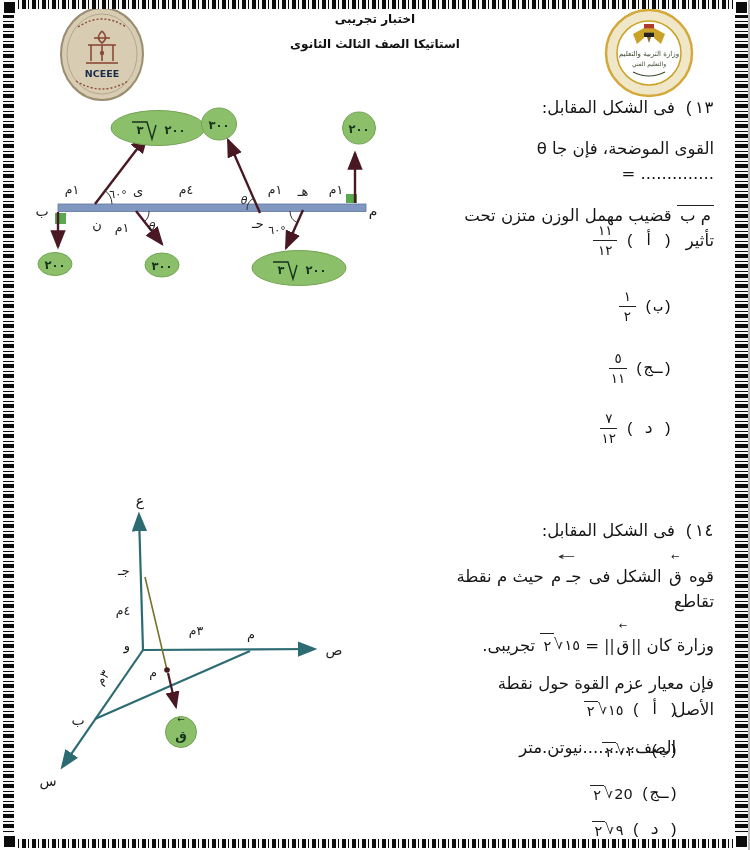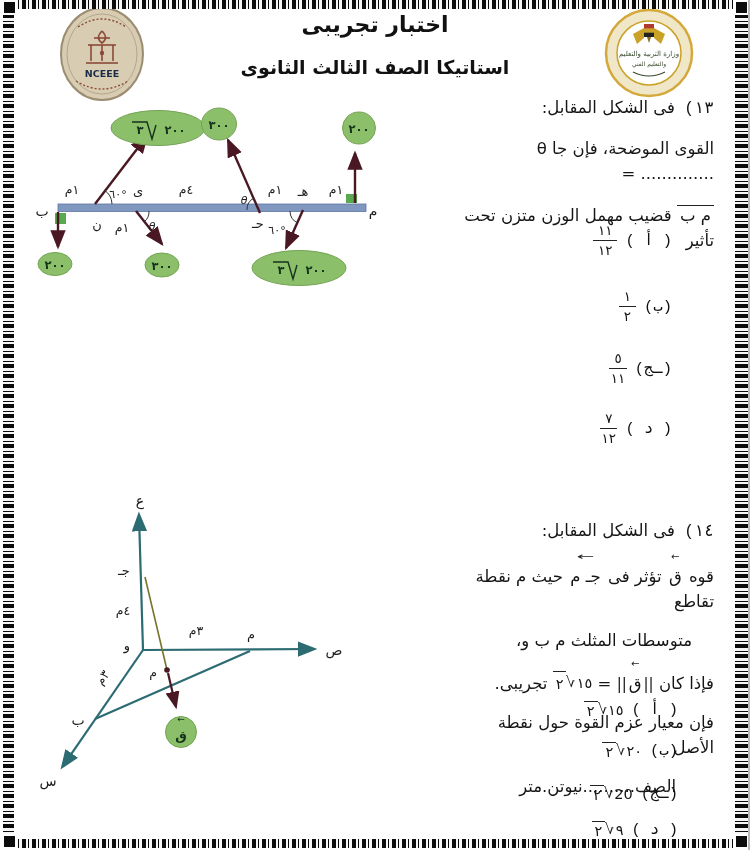--- a/index.html
+++ b/index.html
@@ -18,22 +18,22 @@
   .frame-right{right:2px;top:0;bottom:2px;width:13px;
     background:repeating-linear-gradient(0deg,#0c0c0c 0 4px,#f7f7f7 4px 6px,#0c0c0c 6px 7px,#f7f7f7 7px 10px);
     border-left:2px solid #fff;}
   .corner{position:absolute;width:15px;height:15px;background:#0c0c0c;z-index:6;
     box-shadow:inset 0 0 0 2px #fff, inset 0 0 0 4px #0c0c0c;}
   .c-tl{left:2px;top:0;}.c-tr{right:1px;top:0;}.c-bl{left:2px;bottom:1px;}.c-br{right:1px;bottom:1px;}
   .scan-edge{position:absolute;right:0;top:0;bottom:0;width:2px;background:#b9b9b9;z-index:7;}
 
   
   .titles{position:absolute;left:175px;top:12px;width:400px;text-align:center;z-index:2;}
-  .title-1{font-size:22px;font-weight:bold;color:#111;}
-  .title-2{font-size:19px;font-weight:bold;color:#111;margin-top:19px;}
+  .title-1{font-size:12px;font-weight:bold;color:#111;}
+  .title-2{font-size:12px;font-weight:bold;color:#111;margin-top:11px;}
   .logo{position:absolute;z-index:2;}
   .logo-left{left:58px;top:5px;}
   .logo-right{right:55px;top:8px;}
 
   
   .qblock{position:absolute;direction:rtl;text-align:right;z-index:2;font-size:16.5px;line-height:1.55;}
   .q13-text{top:95px;right:36px;width:255px;}
   .q14-text{top:518px;right:36px;width:262px;}
   .qline{margin:0 0 13px 0;}
   .iso{unicode-bidi:isolate;}
@@ -252,27 +252,26 @@
 </svg>
 
 <div class="qblock q14-text">
   <div class="qline">
     <span class="qnum lt">(١٤</span>
     <span class="iso">فى الشكل المقابل:</span>
   </div>
   <div class="qline" style="margin-top:17px;">
     <span class="iso">قوه</span>
     <span class="vec iso"><span class="arr">←</span><span>ق</span></span>
-    <span class="iso">تؤثر فى</span>
+    <span class="iso">الشكل فى</span>
     <span class="vec iso"><span class="arr arr-wide">←</span><span>جـ م</span></span>
     <span class="iso">حيث م نقطة تقاطع</span>
   </div>
-  <div class="qline indent1">متوسطات المثلث م ب و،</div>
   <div class="qline" style="margin-top:16px;">
-    <span class="iso">فإذا كان</span>
+    <span class="iso">وزارة كان</span>
     <span class="iso"><span class="normbar">||</span><span class="vec iso"><span class="arr">←</span><span>ق</span></span><span class="normbar">||</span></span>
     <span class="iso">=</span>
     <span class="radval">
       <span class="radicand">٢</span>
         <span class="hook">√</span>
         <span class="coef">١٥</span>
     </span>
     <span class="iso">تجريبى.</span>
   </div>
   <div class="qline" style="margin-top:10px;">فإن معيار عزم القوة حول نقطة الأصل</div>

